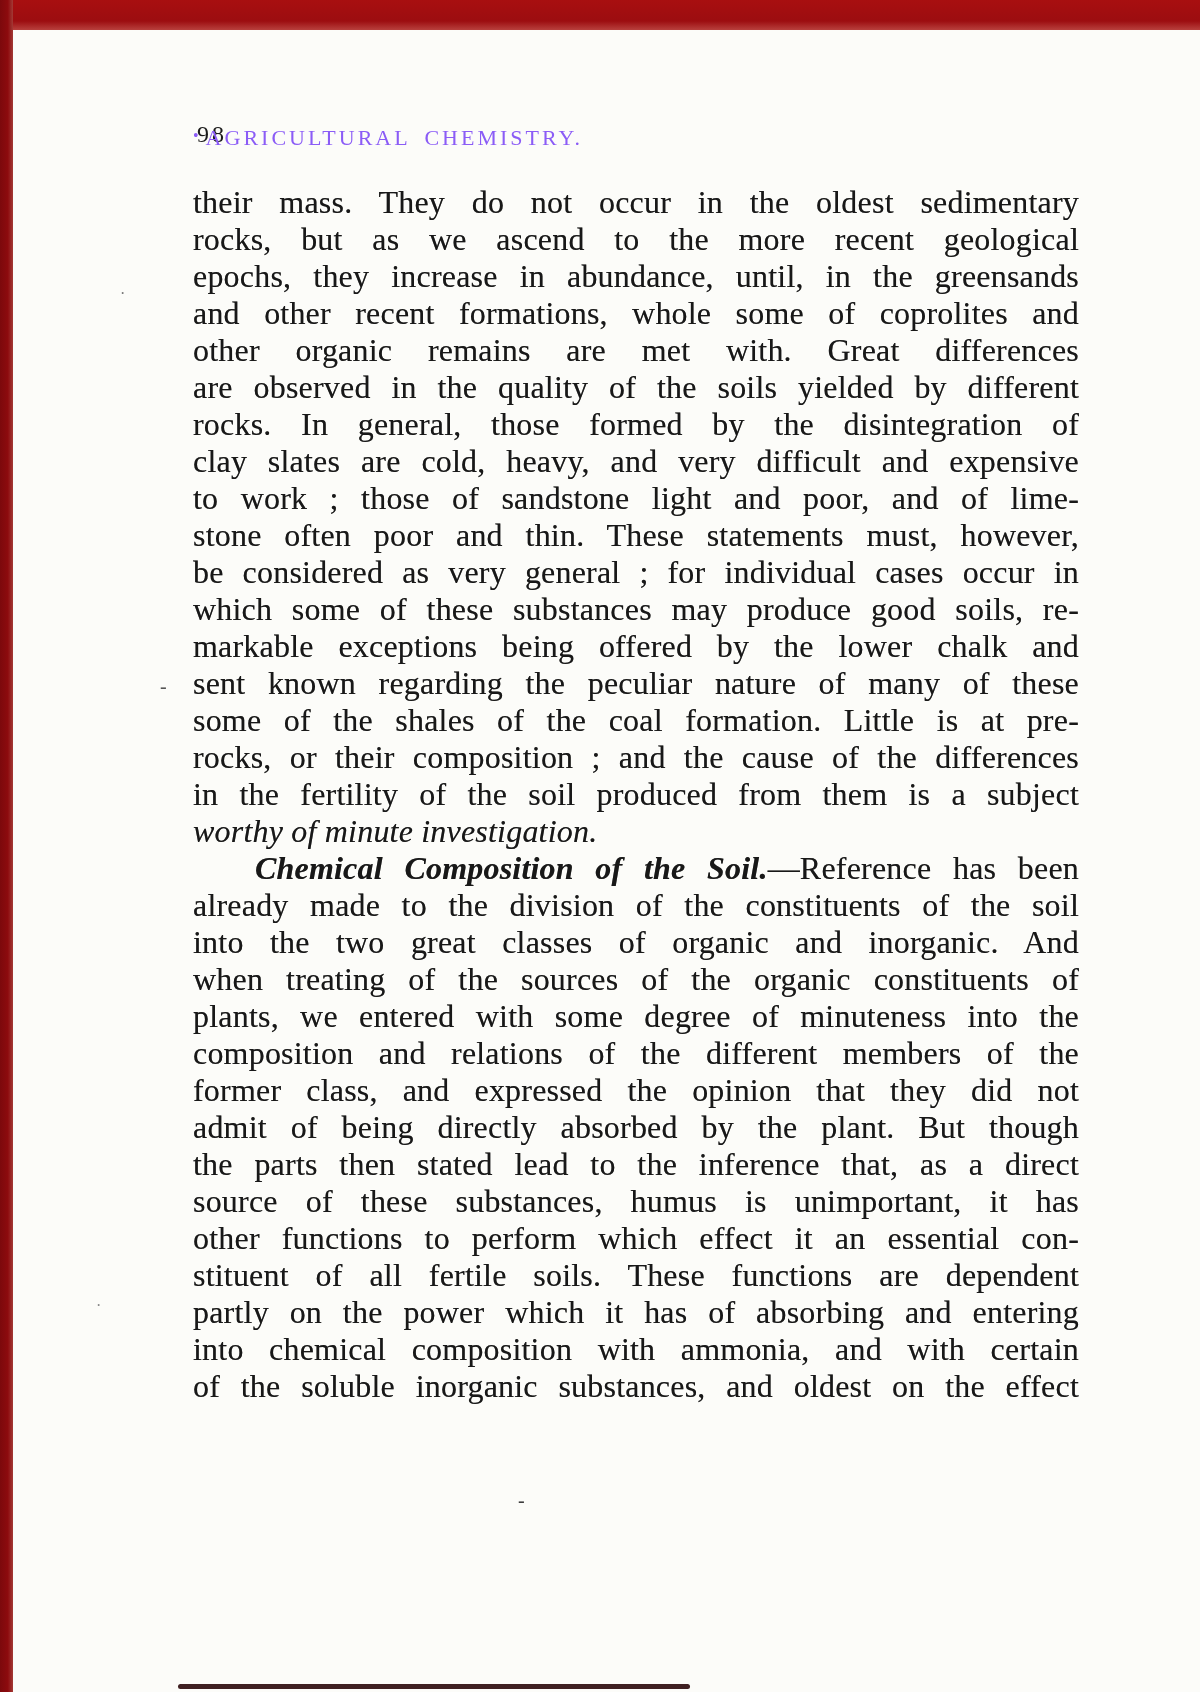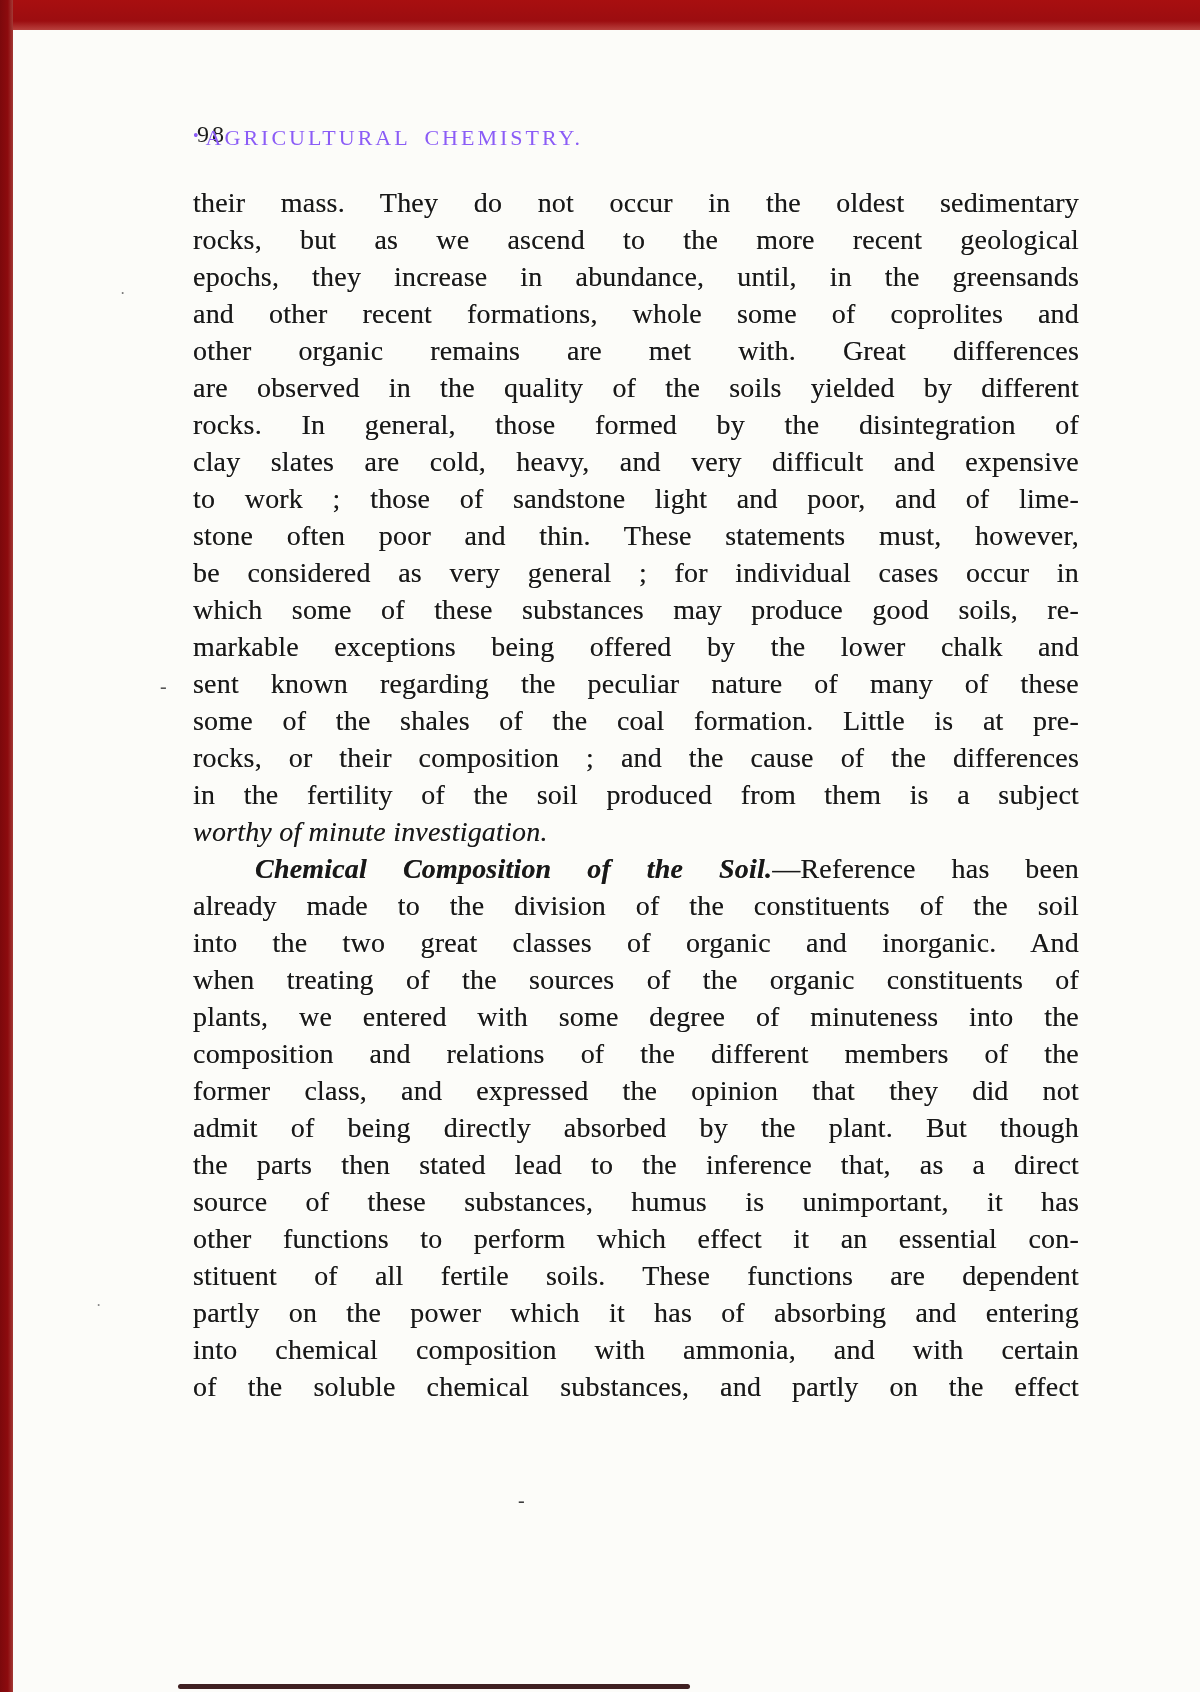--- a/index.html
+++ b/index.html
@@ -45,21 +45,21 @@
     font-size: 22px; font-weight: normal;
     letter-spacing: 3px; word-spacing: 6px;
     color: #8b5cf6;
   }
   .header-mark { font-size: 16px; vertical-align: 4px; margin-right: 4px; }
 
   
   .body-text {
     position: absolute; top: 184px; left: 193px;
     width: 886px;
-    font-size: 28px; line-height: 37px;
+    font-size: 32px; line-height: 37px;
     color: #181818;
     text-shadow: 0 0 0.5px rgba(20,20,20,0.55);
     letter-spacing: 0.2px;
   }
   .line {
     text-align: justify;
     text-align-last: justify;
     height: 37px; overflow: hidden; white-space: nowrap;
   }
   .line.last { text-align-last: left; font-style: italic; }
@@ -116,21 +116,21 @@
       <div class="line">plants, we entered with some degree of minuteness into the</div>
       <div class="line">composition and relations of the different members of the</div>
       <div class="line">former class, and expressed the opinion that they did not</div>
       <div class="line">admit of being directly absorbed by the plant. But though</div>
       <div class="line">the parts then stated lead to the inference that, as a direct</div>
       <div class="line">source of these substances, humus is unimportant, it has</div>
       <div class="line">other functions to perform which effect it an essential con-</div>
       <div class="line">stituent of all fertile soils. These functions are dependent</div>
       <div class="line">partly on the power which it has of absorbing and entering</div>
       <div class="line">into chemical composition with ammonia, and with certain</div>
-      <div class="line">of the soluble chemical substances, and partly on the effect</div>
+      <div class="line">of the soluble inorganic substances, and oldest on the effect</div>
     </div>
 
   <span class="artifact a-dot1">·</span>
   <span class="artifact a-dash1">-</span>
   <span class="artifact a-dot2">·</span>
   <span class="artifact a-dash2">-</span>
 
 </div>
 
 </body></html>

